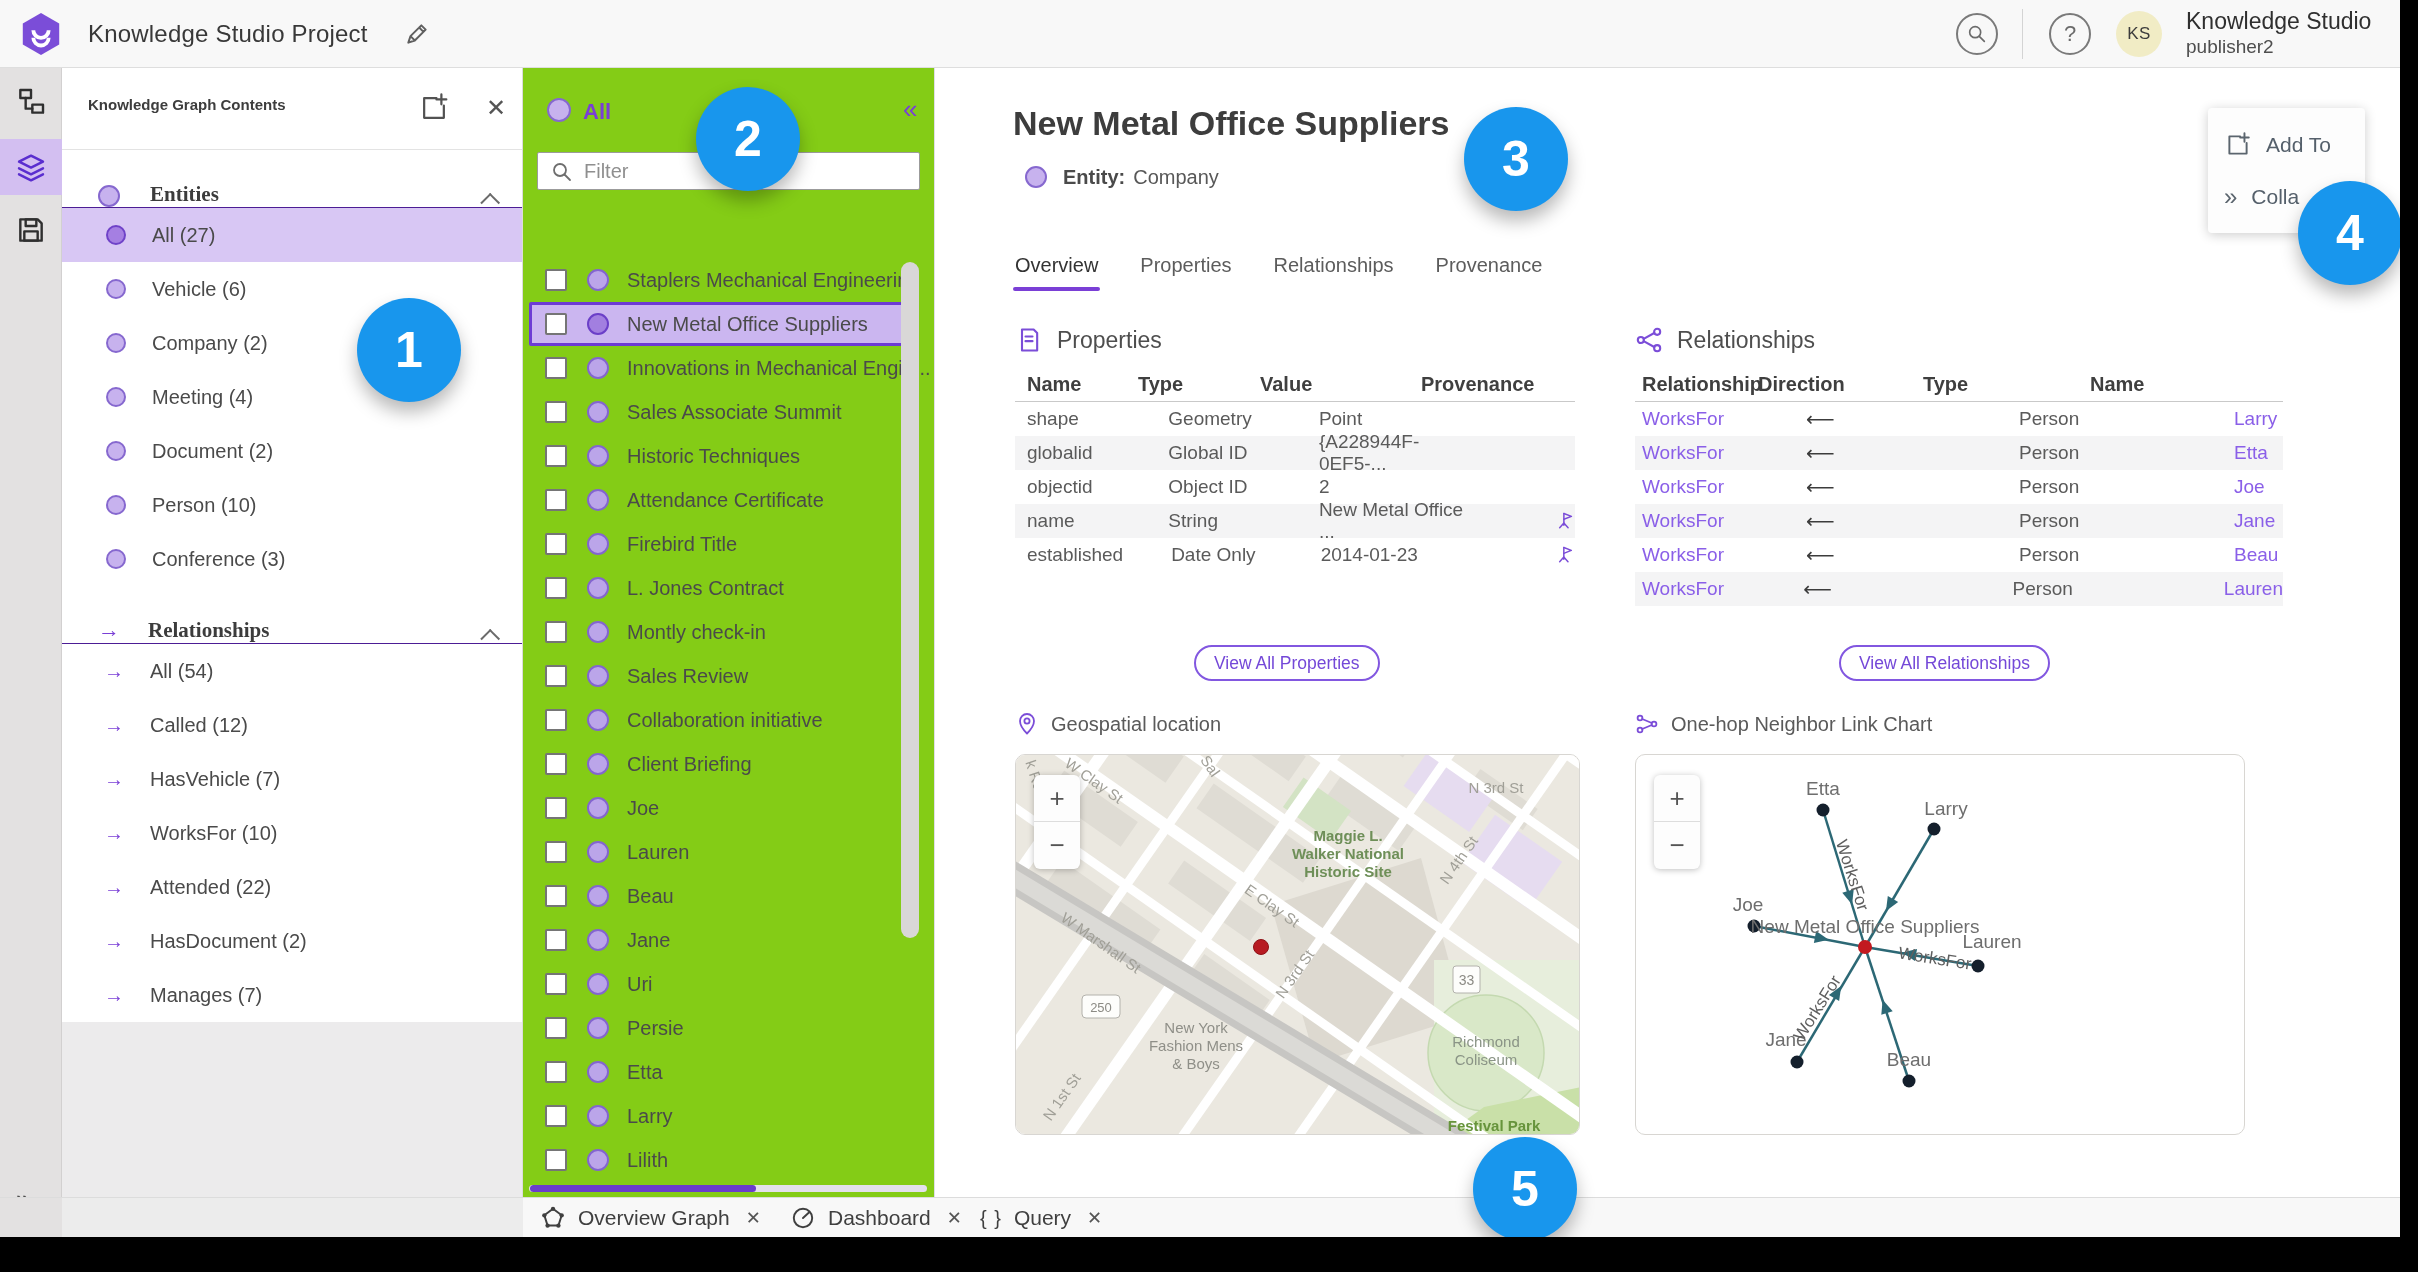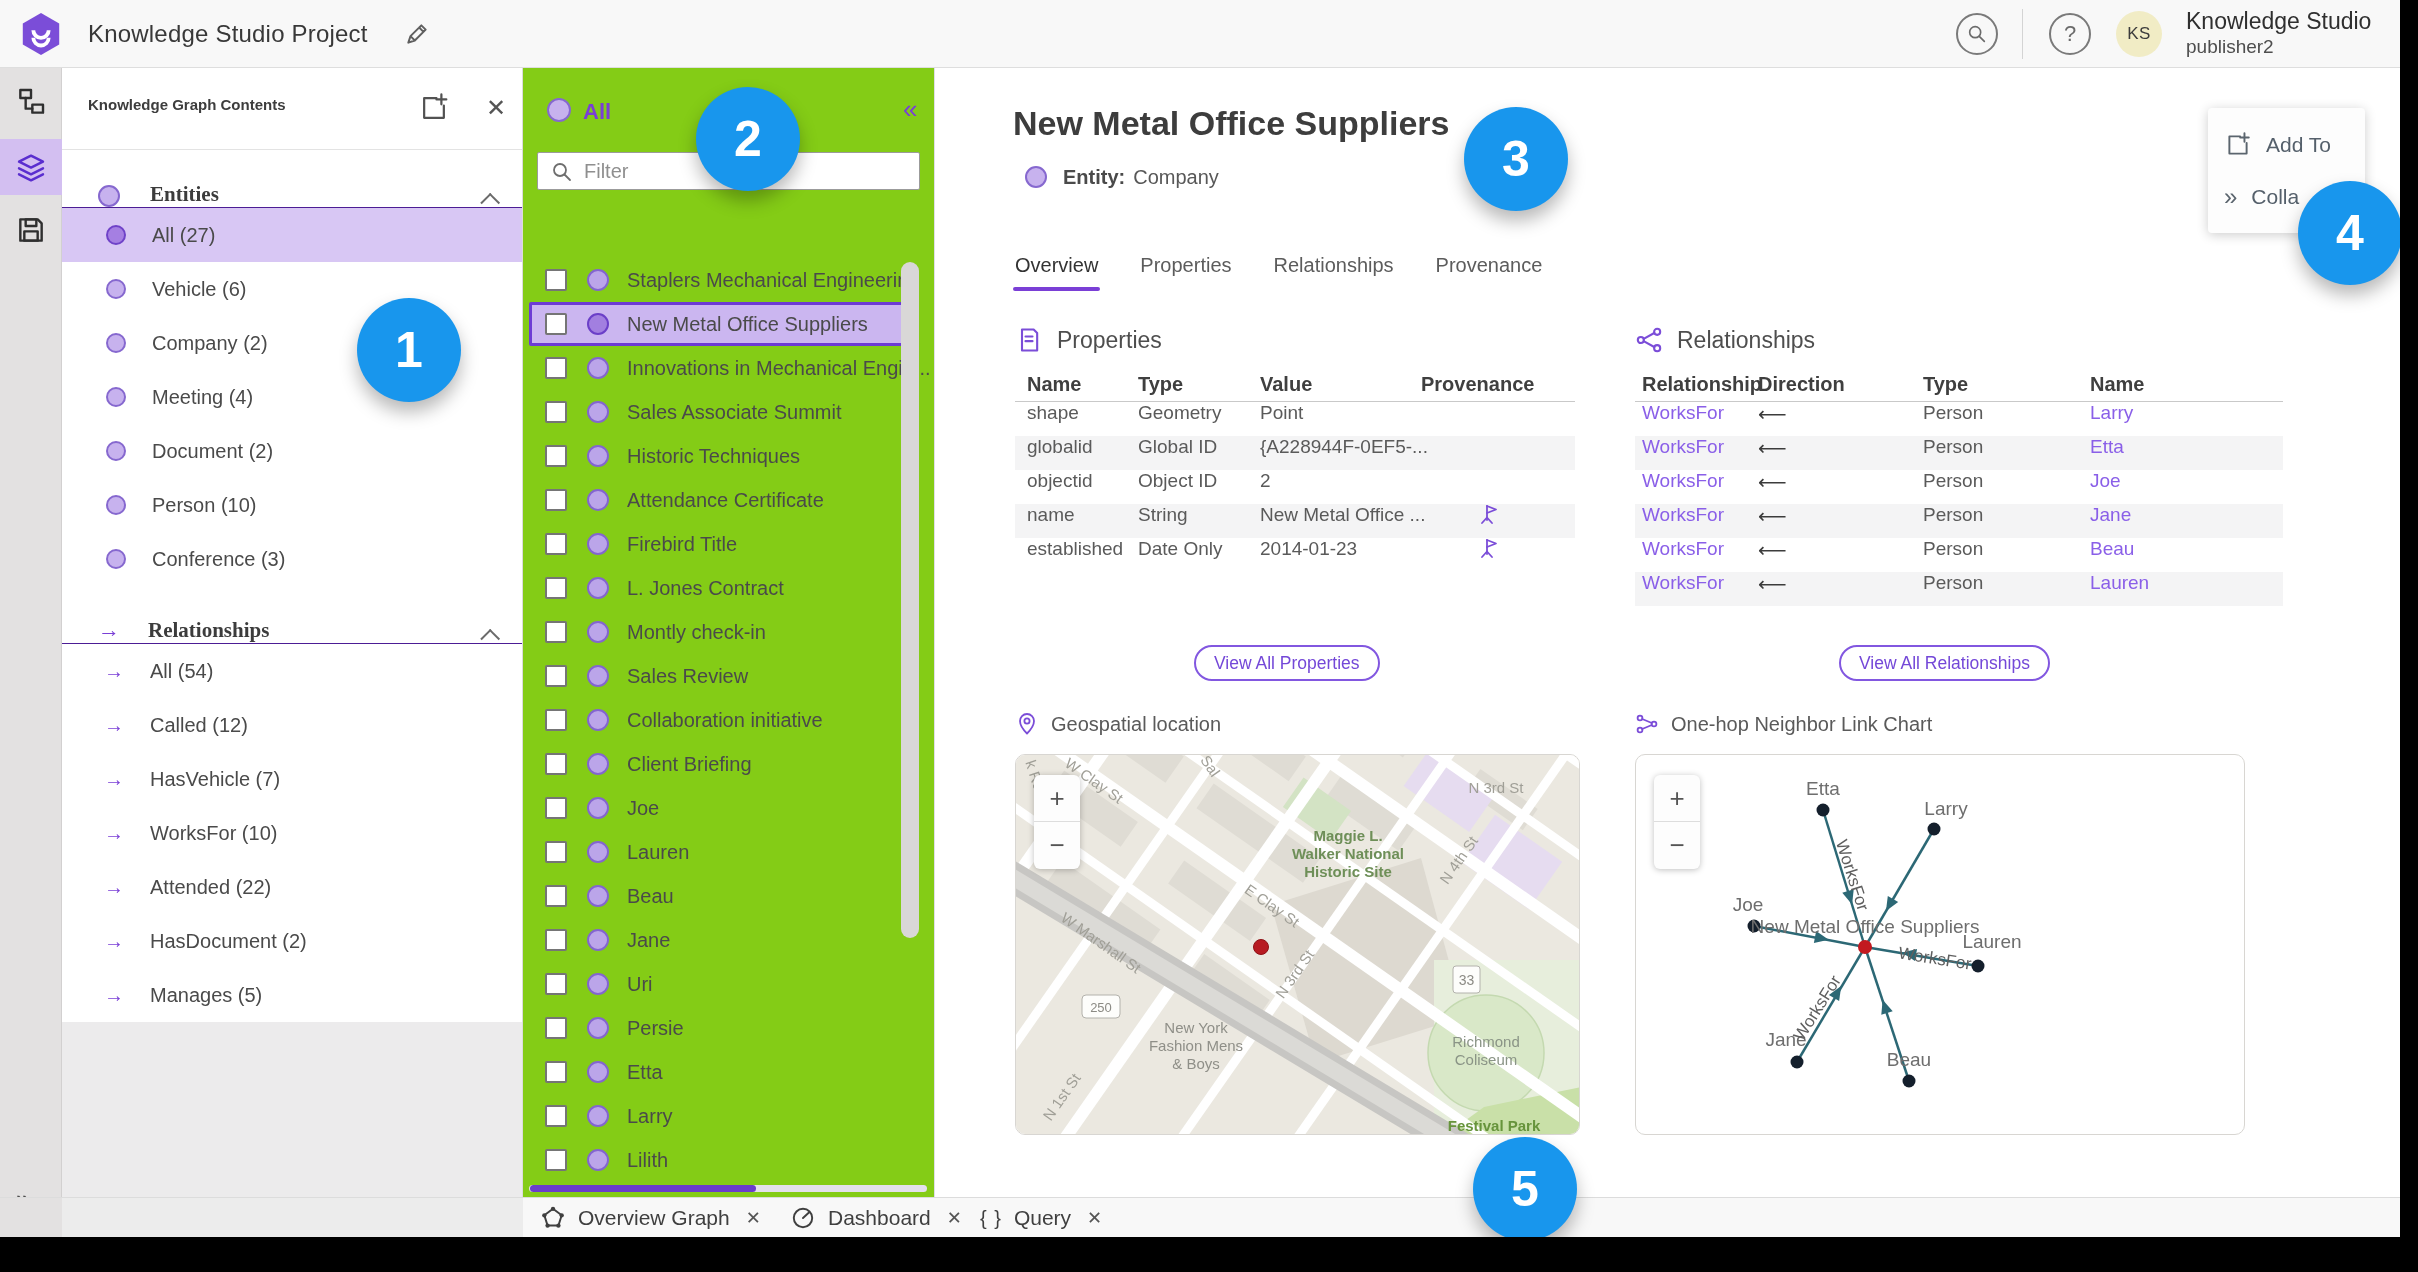--- a/index.html
+++ b/index.html
@@ -80,21 +80,21 @@
   .d-tab.active { color:#333; }
   .d-tab.active::after { content:""; position:absolute; left:-2px; right:-2px; bottom:0; height:4px; background:#7a3fd6; border-radius:2px; }
 
   .sec-title { position:absolute; display:flex; align-items:center; gap:14px; font-size:23px; color:#4e4e4e; }
   .sec-title svg { width:28px; height:28px; color:#7b4dd8; }
   .minihead { position:absolute; display:flex; align-items:center; gap:12px; font-size:20px; color:#5a5a5a; }
   .minihead svg { width:24px; height:24px; color:#7b4dd8; }
 
   .tbl { position:absolute; font-size:19px; }
   .t-head { display:flex; height:34px; align-items:center; font-weight:bold; color:#3f3f3f; font-size:20px; border-bottom:1px solid #c9c9c9; }
-  .t-row { display:flex; height:34px; color:#5a5a5a; }
+  .t-row { display:flex; height:34px; align-items:center; color:#5a5a5a;gap:48px; }
   .t-row:nth-child(even) { background:#f4f4f5; }
   .t-link { color:#8a5fe8; }
   .t-arrow { color:#3c3c3c; font-size:20px; }
   .flag { visibility:hidden; width:20px; height:22px; color:#7b4dd8; }
   .flag.show { visibility:visible; }
 
   .pill { position:absolute; height:36px; border:2px solid #8257e0; border-radius:19px; background:#fff; color:#7448d8; font-size:17.5px; padding:0 18px; display:flex; align-items:center; font-family:inherit; }
 
   .card { position:absolute; width:565px; height:381px; border:1px solid #d8d6d2; border-radius:10px; overflow:hidden; background:#fff; }
   .zoomctl { position:absolute; left:18px; top:20px; width:46px; height:94px; background:#fdfdfd; border-radius:6px; box-shadow:0 1px 6px rgba(0,0,0,.25); z-index:3; }
@@ -264,21 +264,21 @@
             <span class="txt" style="margin-left:20px">Attended (22)</span>
           </div>
 
           <div class="kg-row">
             <span class="rel-arrow">→</span>
             <span class="txt" style="margin-left:20px">HasDocument (2)</span>
           </div>
 
           <div class="kg-row">
             <span class="rel-arrow">→</span>
-            <span class="txt" style="margin-left:20px">Manages (5)</span>
+            <span class="txt" style="margin-left:20px">Manages (7)</span>
           </div>
         </div>
     </div>
   </div>
 
   <div class="list-panel">
     <span class="lp-circle"></span>
     <div class="lp-title">All</div>
     <div class="lp-collapse">«</div>
     <div class="lp-filter">

